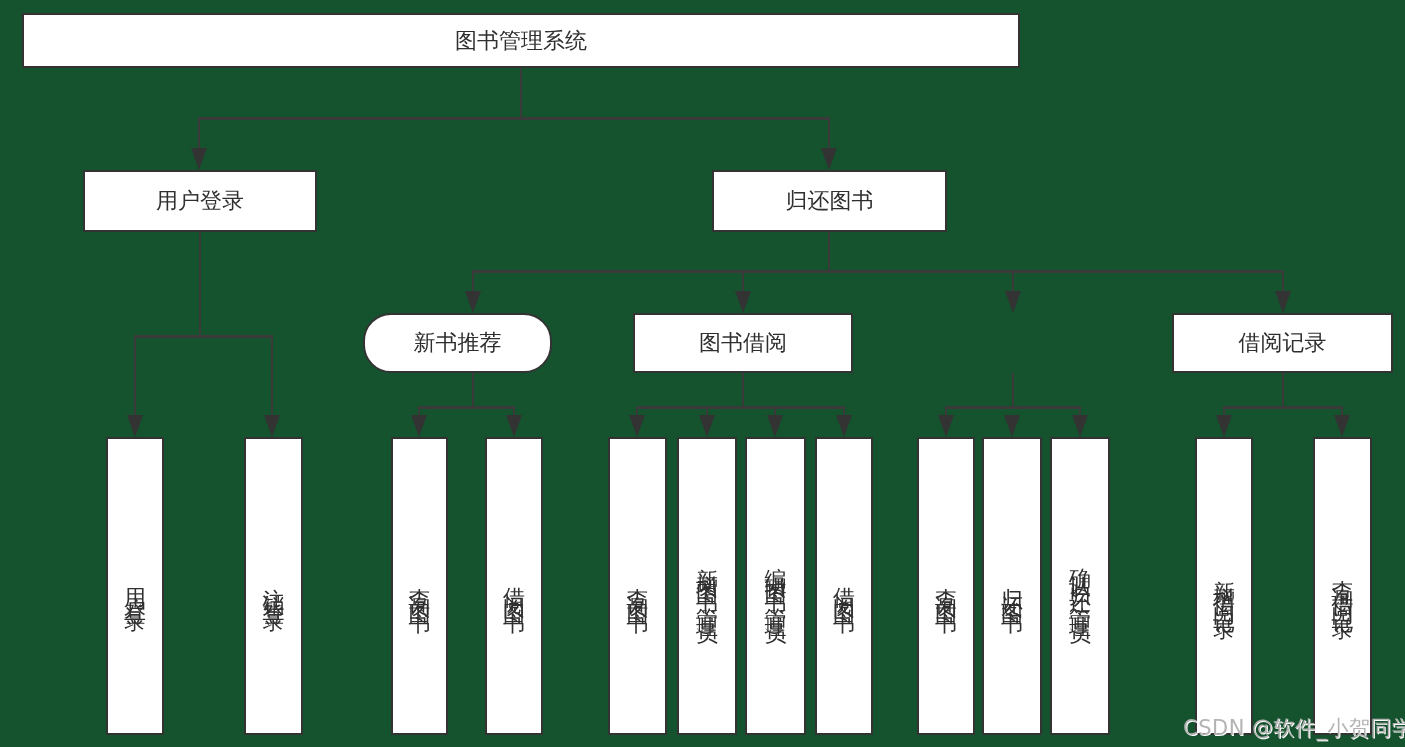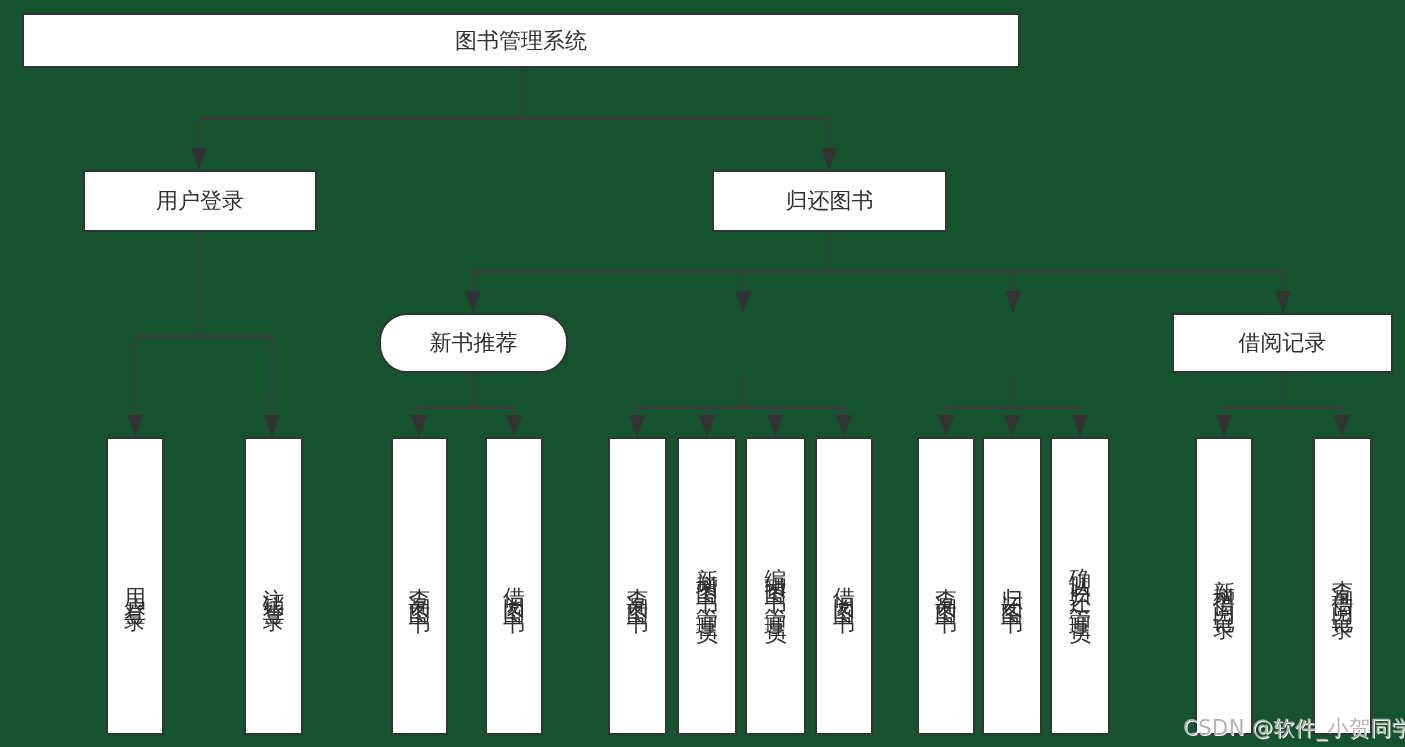--- a/index.html
+++ b/index.html
@@ -110,21 +110,22 @@
   <div class="vline" style="left:1222.75px;top:406px;height:11px;"></div>
   <div class="vline" style="left:1340.75px;top:406px;height:11px;"></div>
   <div class="arrow" style="left:1216px;top:415px;"></div>
   <div class="arrow" style="left:1334px;top:415px;"></div>
 
   <div class="node" style="left:22px;top:13px;width:998px;height:55px;">图书管理系统</div>
 
   <div class="node" style="left:83px;top:170px;width:234px;height:62px;">用户登录</div>
   <div class="node" style="left:712px;top:170px;width:235px;height:62px;">归还图书</div>
 
-  <div class="node" style="left:379px;top:313px;width:189px;height:60px;border-radius:28px;">新书推荐</div>
+  <div class="node" style="left:363px;top:313px;width:189px;height:60px;border-radius:28px;">新书推荐</div>
+  <div class="node" style="left:633px;top:313px;width:220px;height:60px;">图书借阅</div>
   <div class="node" style="left:1172px;top:313px;width:221px;height:60px;">借阅记录</div>
 
   <div class="node vnode" style="left:106px;top:437px;width:58px;height:298px;">
     <span class="vtext">用户登录</span>
   </div>
   <div class="node vnode" style="left:244px;top:437px;width:59px;height:298px;">
     <span class="vtext">注销登录</span>
   </div>
 
   <div class="node vnode" style="left:391px;top:437px;width:57px;height:298px;">

